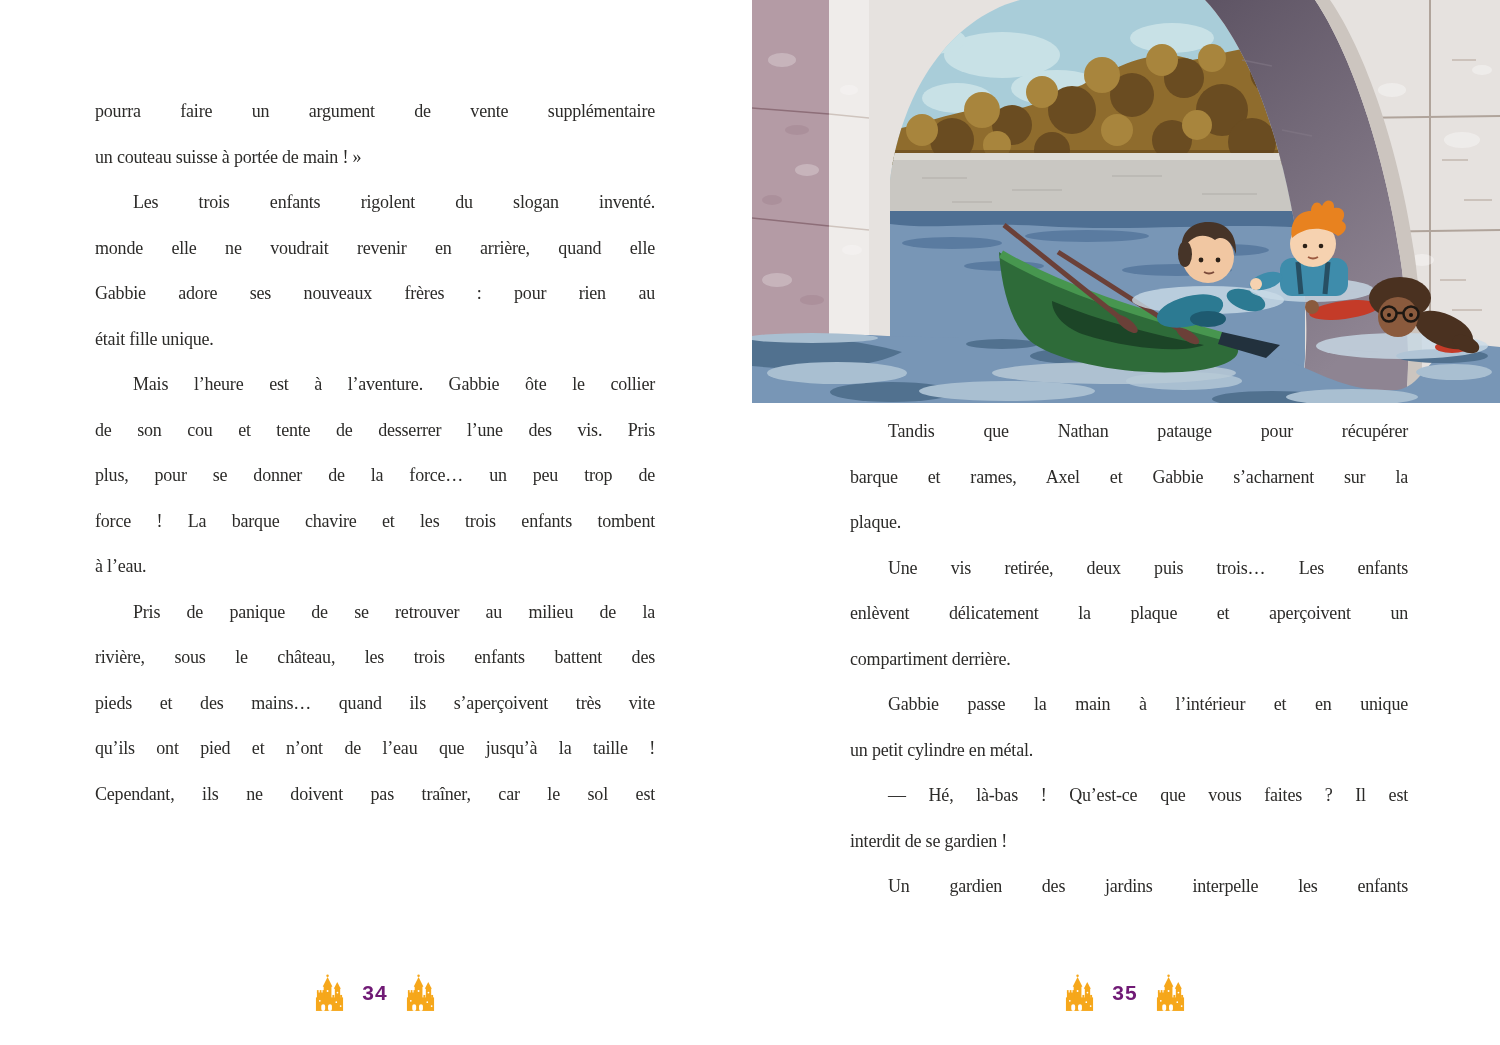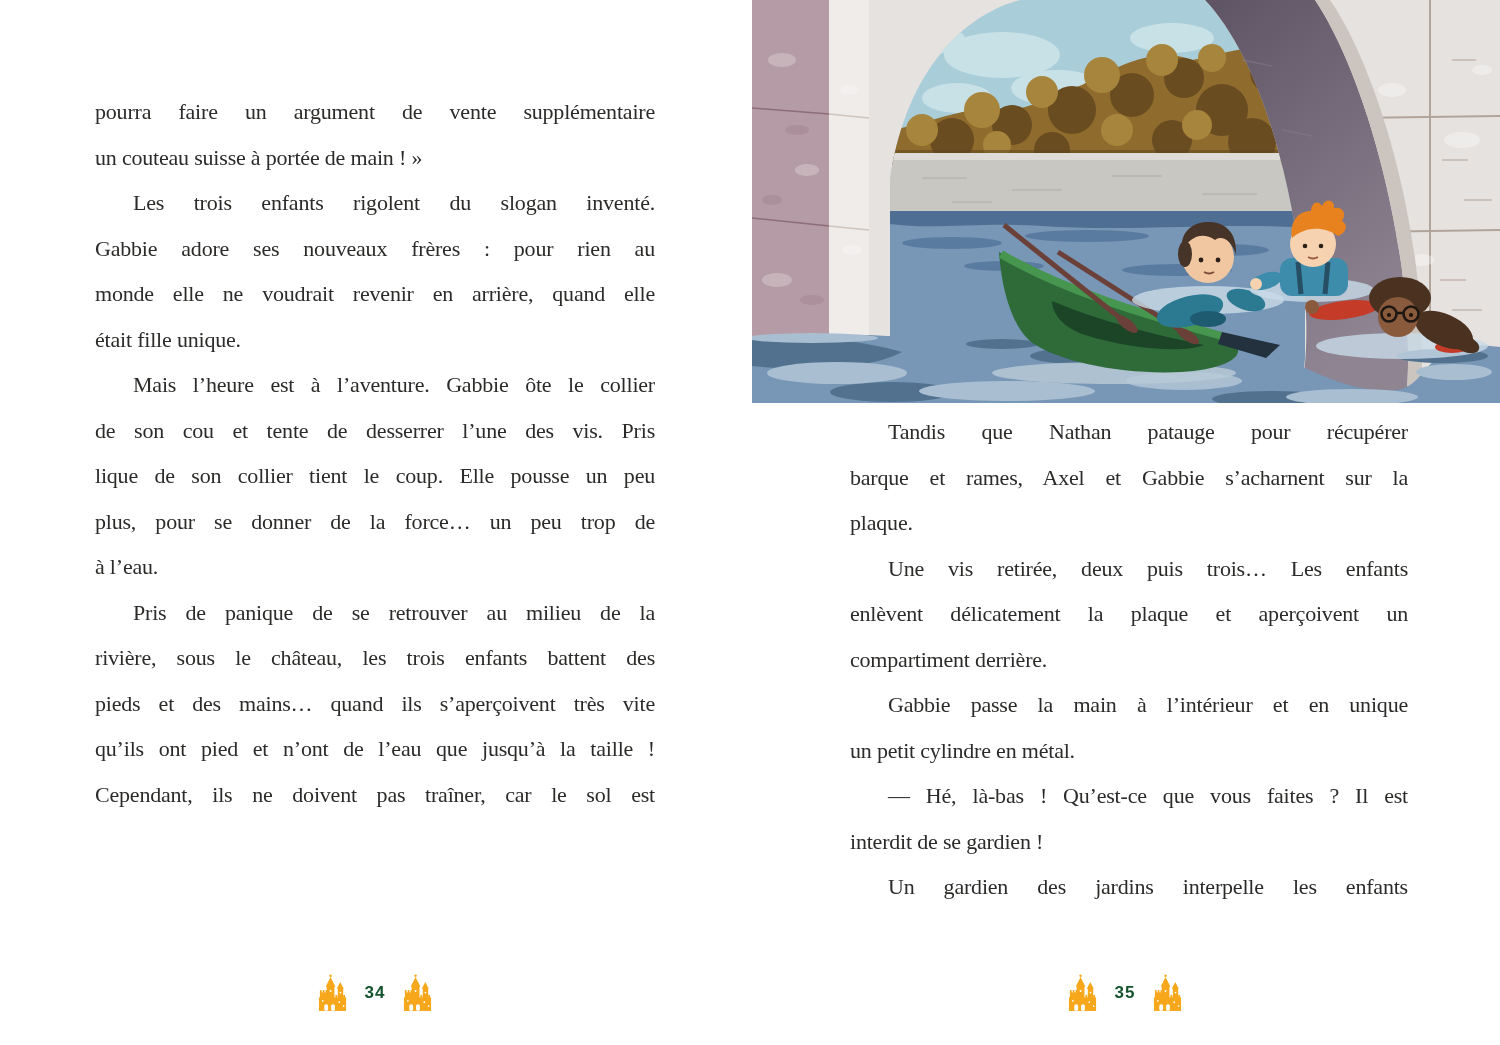--- a/index.html
+++ b/index.html
@@ -6,35 +6,35 @@
   body{
     width:1500px;height:1045px;position:relative;overflow:hidden;
     background:#ffffff;
     font-family:"Liberation Serif","DejaVu Serif",serif;
     color:#2c2b29;
   }
   .page-text{position:absolute;width:560px;}
   #left-text{left:95px;top:89px;}
   #right-text{left:850px;top:409px;width:558px;}
   .line{
-    height:45.5px;line-height:45.5px;font-size:22px;letter-spacing:-0.2px;
+    height:45.5px;line-height:45.5px;font-size:18px;letter-spacing:-0.2px;
     white-space:nowrap;text-align:left;color:#2c2b29;
   }
   .line.justify{text-align:justify;text-align-last:justify;}
   .line.indent{padding-left:38px;}
   .illu{position:absolute;left:752px;top:0;width:748px;height:403px;}
   .footer{
     position:absolute;top:970px;width:750px;height:46px;
     display:flex;align-items:center;justify-content:center;gap:17px;
   }
   #footer-left{left:0;}
   #footer-right{left:750px;}
   .page-num{
     font-family:"Liberation Sans","DejaVu Sans",sans-serif;
-    font-size:17px;color:#14532d;letter-spacing:1px;font-weight:bold;
+    font-size:21px;color:#701a75;letter-spacing:1px;font-weight:bold;
   }
   .castle{width:31px;height:41px;display:block;}
 </style>
 </head>
 <body>
 
 <svg class="illu" viewBox="0 0 748 403" aria-hidden="true">
   <defs>
     <clipPath id="openingClip">
       <path d="M138,403 L138,180 C150,88 200,18 268,0 L453,0 C505,55 540,170 553,300 C556,340 552,375 548,403 Z"></path>
@@ -249,27 +249,27 @@
       <circle cx="637" cy="315" r="2"></circle>
         <circle cx="659" cy="315" r="2"></circle>
     </g>
   </g>
 </svg>
 
 <div id="left-text" class="page-text">
     <div class="line justify">pourra faire un argument de vente supplémentaire</div>
     <div class="line">un couteau suisse à portée de main ! »</div>
     <div class="line indent justify">Les trois enfants rigolent du slogan inventé.</div>
+    <div class="line justify">monde elle ne voudrait revenir en arrière, quand elle</div>
     <div class="line justify">Gabbie adore ses nouveaux frères : pour rien au</div>
-    <div class="line justify">monde elle ne voudrait revenir en arrière, quand elle</div>
     <div class="line">était fille unique.</div>
     <div class="line indent justify">Mais l’heure est à l’aventure. Gabbie ôte le collier</div>
     <div class="line justify">de son cou et tente de desserrer l’une des vis. Pris</div>
-    <div class="line justify">lique de son collier tient le coup. Elle pousse un peu</div>
     <div class="line justify">plus, pour se donner de la force… un peu trop de</div>
+    <div class="line justify">force ! La barque chavire et les trois enfants tombent</div>
     <div class="line">à l’eau.</div>
     <div class="line indent justify">Pris de panique de se retrouver au milieu de la</div>
     <div class="line justify">rivière, sous le château, les trois enfants battent des</div>
     <div class="line justify">pieds et des mains… quand ils s’aperçoivent très vite</div>
     <div class="line justify">qu’ils ont pied et n’ont de l’eau que jusqu’à la taille !</div>
     <div class="line justify">Cependant, ils ne doivent pas traîner, car le sol est</div>
   </div>
 
 <div id="right-text" class="page-text">
     <div class="line indent justify">Tandis que Nathan patauge pour récupérer</div>

